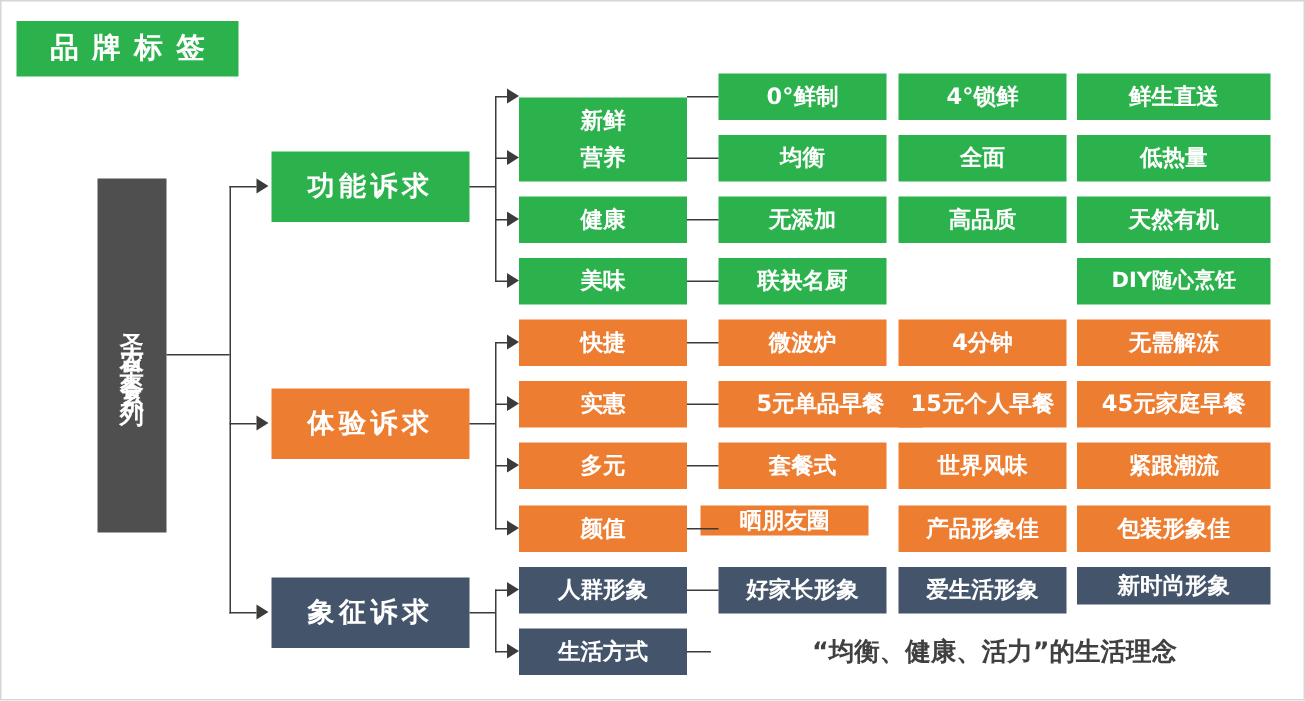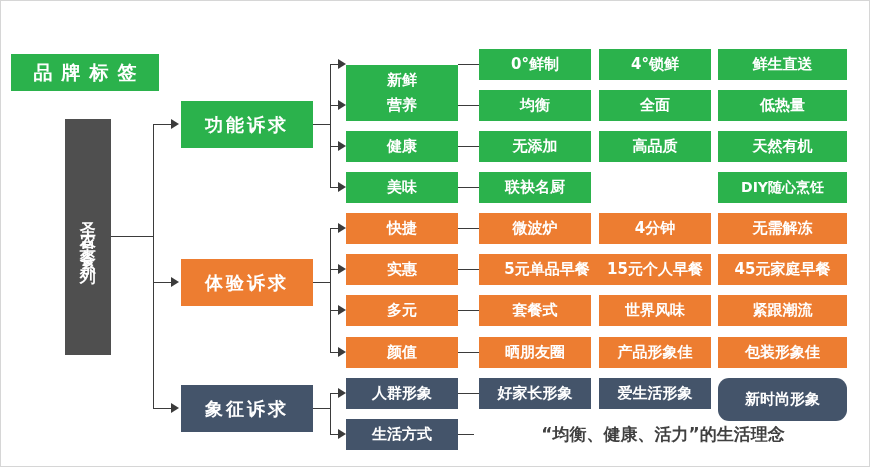--- a/index.html
+++ b/index.html
@@ -32,21 +32,21 @@
     position:absolute;width:0;height:0;
     border-top:5px solid transparent;border-bottom:5px solid transparent;
     border-left:8px solid #3b3b3b;
   }
 </style>
 </head>
 <body>
 
 <div id="slide">
 
-  <div class="box green badge" style="left:10px;top:13px;width:148px;height:37px;margin-top:40px;">品牌标签</div>
+  <div class="box green badge" style="left:10px;top:13px;width:148px;height:37px;">品牌标签</div>
 
   <div class="box gray rootbox" style="left:64px;top:118px;width:46px;height:236px;">圣农早餐系列</div>
 
   <div class="box green cat" style="left:180px;top:100px;width:132px;height:47px;">功能诉求</div>
   <div class="box orange cat" style="left:180px;top:258px;width:132px;height:47px;">体验诉求</div>
   <div class="box dark cat" style="left:180px;top:384px;width:132px;height:47px;">象征诉求</div>
 
   <div class="box green" style="left:345px;top:64px;width:112px;height:31px;">新鲜</div>
   <div class="box green" style="left:478px;top:48px;width:112px;height:31px;">0°鲜制</div>
   <div class="box green" style="left:598px;top:48px;width:112px;height:31px;">4°锁鲜</div>
@@ -75,28 +75,28 @@
   <div class="box orange" style="left:478px;top:253px;width:136px;height:31px;">5元单品早餐</div>
   <div class="box orange" style="left:598px;top:253px;width:112px;height:31px;">15元个人早餐</div>
   <div class="box orange" style="left:717px;top:253px;width:129px;height:31px;">45元家庭早餐</div>
 
   <div class="box orange" style="left:345px;top:294px;width:112px;height:31px;">多元</div>
   <div class="box orange" style="left:478px;top:294px;width:112px;height:31px;">套餐式</div>
   <div class="box orange" style="left:598px;top:294px;width:112px;height:31px;">世界风味</div>
   <div class="box orange" style="left:717px;top:294px;width:129px;height:31px;">紧跟潮流</div>
 
   <div class="box orange" style="left:345px;top:336px;width:112px;height:31px;">颜值</div>
-  <div class="box orange" style="left:478px;top:336px;width:112px;height:31px;">晒朋友圈</div>
+  <div class="box orange" style="left:466px;top:336px;width:112px;height:20px;">晒朋友圈</div>
   <div class="box orange" style="left:598px;top:336px;width:112px;height:31px;">产品形象佳</div>
   <div class="box orange" style="left:717px;top:336px;width:129px;height:31px;">包装形象佳</div>
 
   <div class="box dark" style="left:345px;top:377px;width:112px;height:31px;">人群形象</div>
   <div class="box dark" style="left:478px;top:377px;width:112px;height:31px;">好家长形象</div>
   <div class="box dark" style="left:598px;top:377px;width:112px;height:31px;">爱生活形象</div>
-  <div class="box dark" style="left:717px;top:377px;width:129px;height:43px;border-radius:11px;">新时尚形象</div>
+  <div class="box dark" style="left:717px;top:377px;width:129px;height:25px;">新时尚形象</div>
 
   <div class="box dark" style="left:345px;top:418px;width:112px;height:31px;">生活方式</div>
   <div class="widetext" style="left:478px;top:418px;width:368px;height:31px;">“均衡、健康、活力”的生活理念</div>
 
   <div class="hline" style="left:110px;top:235px;width:42px;"></div>
   <div class="vline" style="left:152px;top:123px;height:285px;"></div>
   <div class="hline" style="left:152px;top:123px;width:18px;"></div>
   <div class="hline" style="left:152px;top:281px;width:18px;"></div>
   <div class="hline" style="left:152px;top:407px;width:18px;"></div>
   <div class="arr" style="left:170px;top:118px;"></div>

